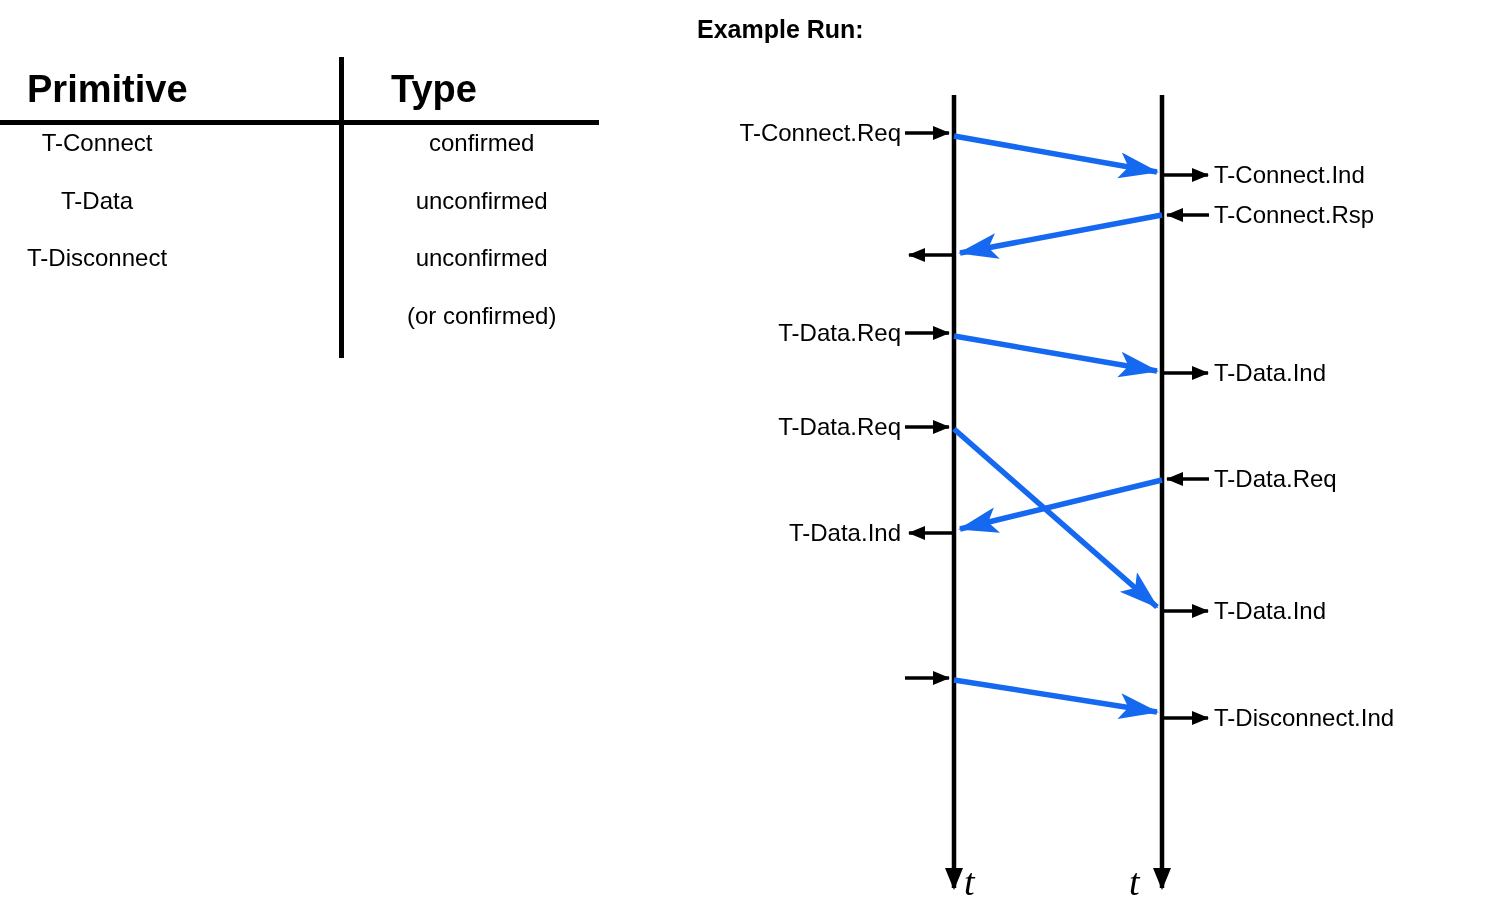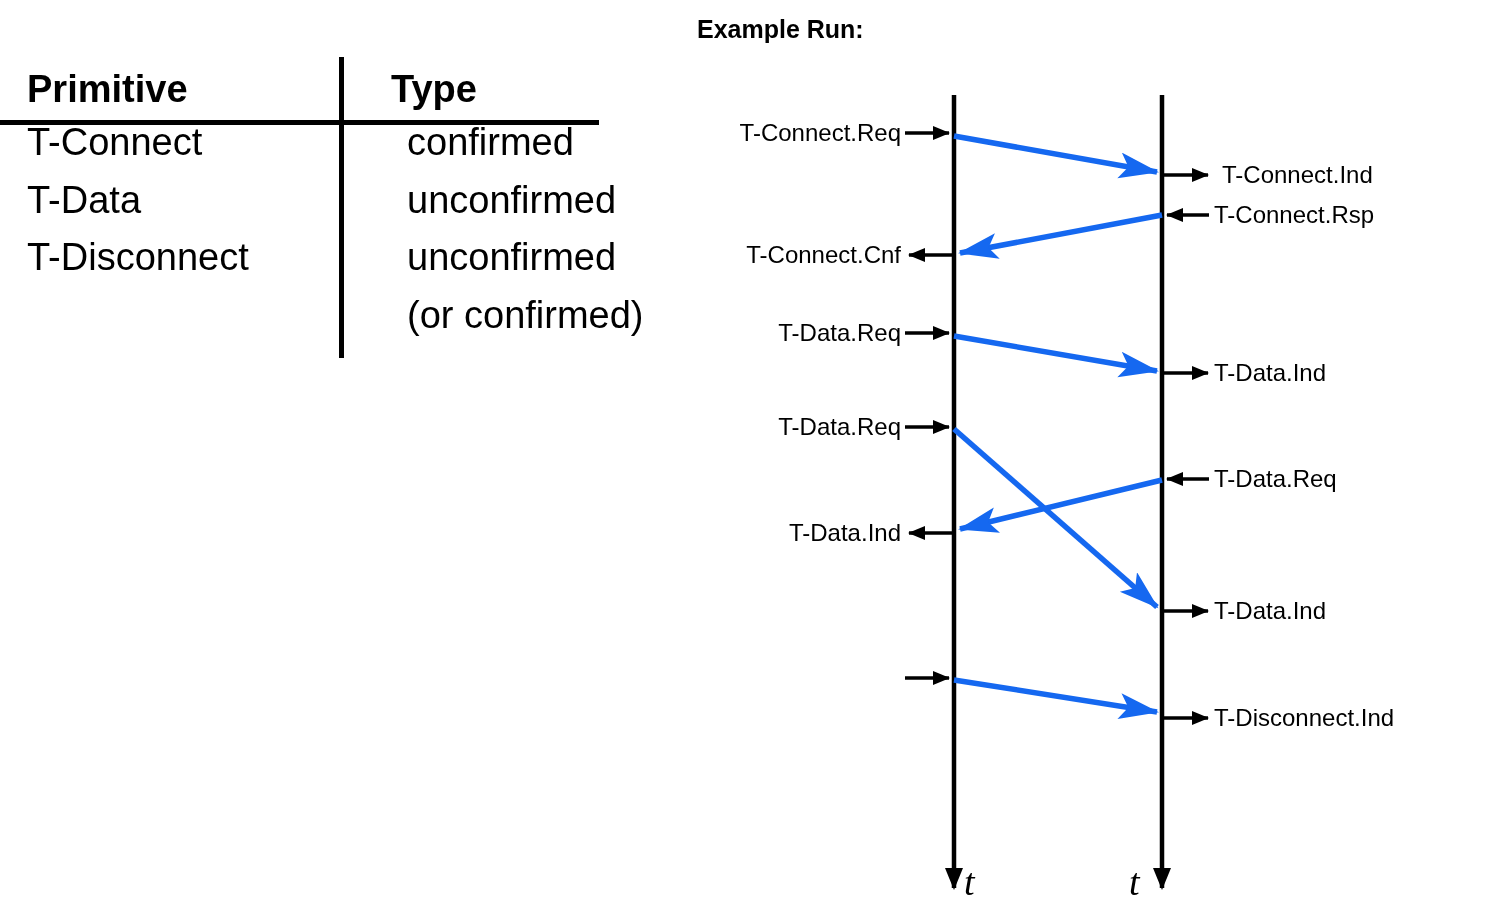--- a/index.html
+++ b/index.html
@@ -2,21 +2,21 @@
 <html><head>
 <meta charset="utf-8">
 <style>
   * { margin:0; padding:0; box-sizing:border-box; }
   html,body { background:#ffffff; }
   #canvas {
     position:relative; width:1486px; height:905px; background:#ffffff;
     font-family:"Liberation Sans", sans-serif; color:#000; overflow:hidden;
   }
   .tbl-header { position:absolute; font-size:38px; font-weight:bold; line-height:57px; white-space:nowrap;text-align:right; }
-  .tbl-col { position:absolute; font-size:38px; line-height:57.5px; white-space:nowrap; }
+  .tbl-col { position:absolute; font-size:24px; line-height:57.5px; white-space:nowrap;text-align:center; }
   .tbl-col .cell { height:57.5px; }
   .hrule { position:absolute; left:0; top:120px; width:599px; height:5px; background:#000; }
   .vrule { position:absolute; left:339px; top:57px; width:5px; height:301px; background:#000; }
   .diagram-title { position:absolute; left:697px; top:9px; font-size:25px; font-weight:bold; line-height:40px; white-space:nowrap; }
   #diagram-svg { position:absolute; left:0; top:0; }
   .evt-label { position:absolute; font-size:24px; height:36px; line-height:36px; white-space:nowrap; }
   .evt-left { text-align:right; }
   .t-label { position:absolute; font-family:"Liberation Serif", serif; font-style:italic; font-size:38px; line-height:38px; }
 </style>
 </head>
@@ -73,23 +73,22 @@
       <line x1="1162" y1="215" x2="960" y2="253" stroke="#1568F0" stroke-width="5.5" marker-end="url(#mk-blue)"></line>
       <line x1="954" y1="336" x2="1157" y2="371" stroke="#1568F0" stroke-width="5.5" marker-end="url(#mk-blue)"></line>
       <line x1="954" y1="429" x2="1157" y2="607" stroke="#1568F0" stroke-width="5.5" marker-end="url(#mk-blue)"></line>
       <line x1="1162" y1="480" x2="960" y2="529" stroke="#1568F0" stroke-width="5.5" marker-end="url(#mk-blue)"></line>
       <line x1="954" y1="680" x2="1157" y2="712" stroke="#1568F0" stroke-width="5.5" marker-end="url(#mk-blue)"></line>
     </svg>
 
   <div class="t-label" style="left:964px; top:863px;">t</div>
   <div class="t-label" style="left:1129px; top:863px;">t</div>
 <div class="evt-label evt-left" style="top: 115px; right: 585px;">T-Connect.Req</div>
-    <div class="evt-label evt-left" style="top: 237px; right: 585px;">T-Connect.Cnf</div>
     <div class="evt-label evt-left" style="top: 315px; right: 585px;">T-Data.Req</div>
     <div class="evt-label evt-left" style="top: 409px; right: 585px;">T-Data.Req</div>
     <div class="evt-label evt-left" style="top: 515px; right: 585px;">T-Data.Ind</div>
-    <div class="evt-label evt-right" style="top: 157px; left: 1214px; margin-left: 8px;">T-Connect.Ind</div>
+    <div class="evt-label evt-right" style="top: 157px; left: 1214px;">T-Connect.Ind</div>
     <div class="evt-label evt-right" style="top: 197px; left: 1214px;">T-Connect.Rsp</div>
     <div class="evt-label evt-right" style="top: 355px; left: 1214px;">T-Data.Ind</div>
     <div class="evt-label evt-right" style="top: 461px; left: 1214px;">T-Data.Req</div>
     <div class="evt-label evt-right" style="top: 593px; left: 1214px;">T-Data.Ind</div>
     <div class="evt-label evt-right" style="top: 700px; left: 1214px;">T-Disconnect.Ind</div>
   </div>
 
 </body></html>

